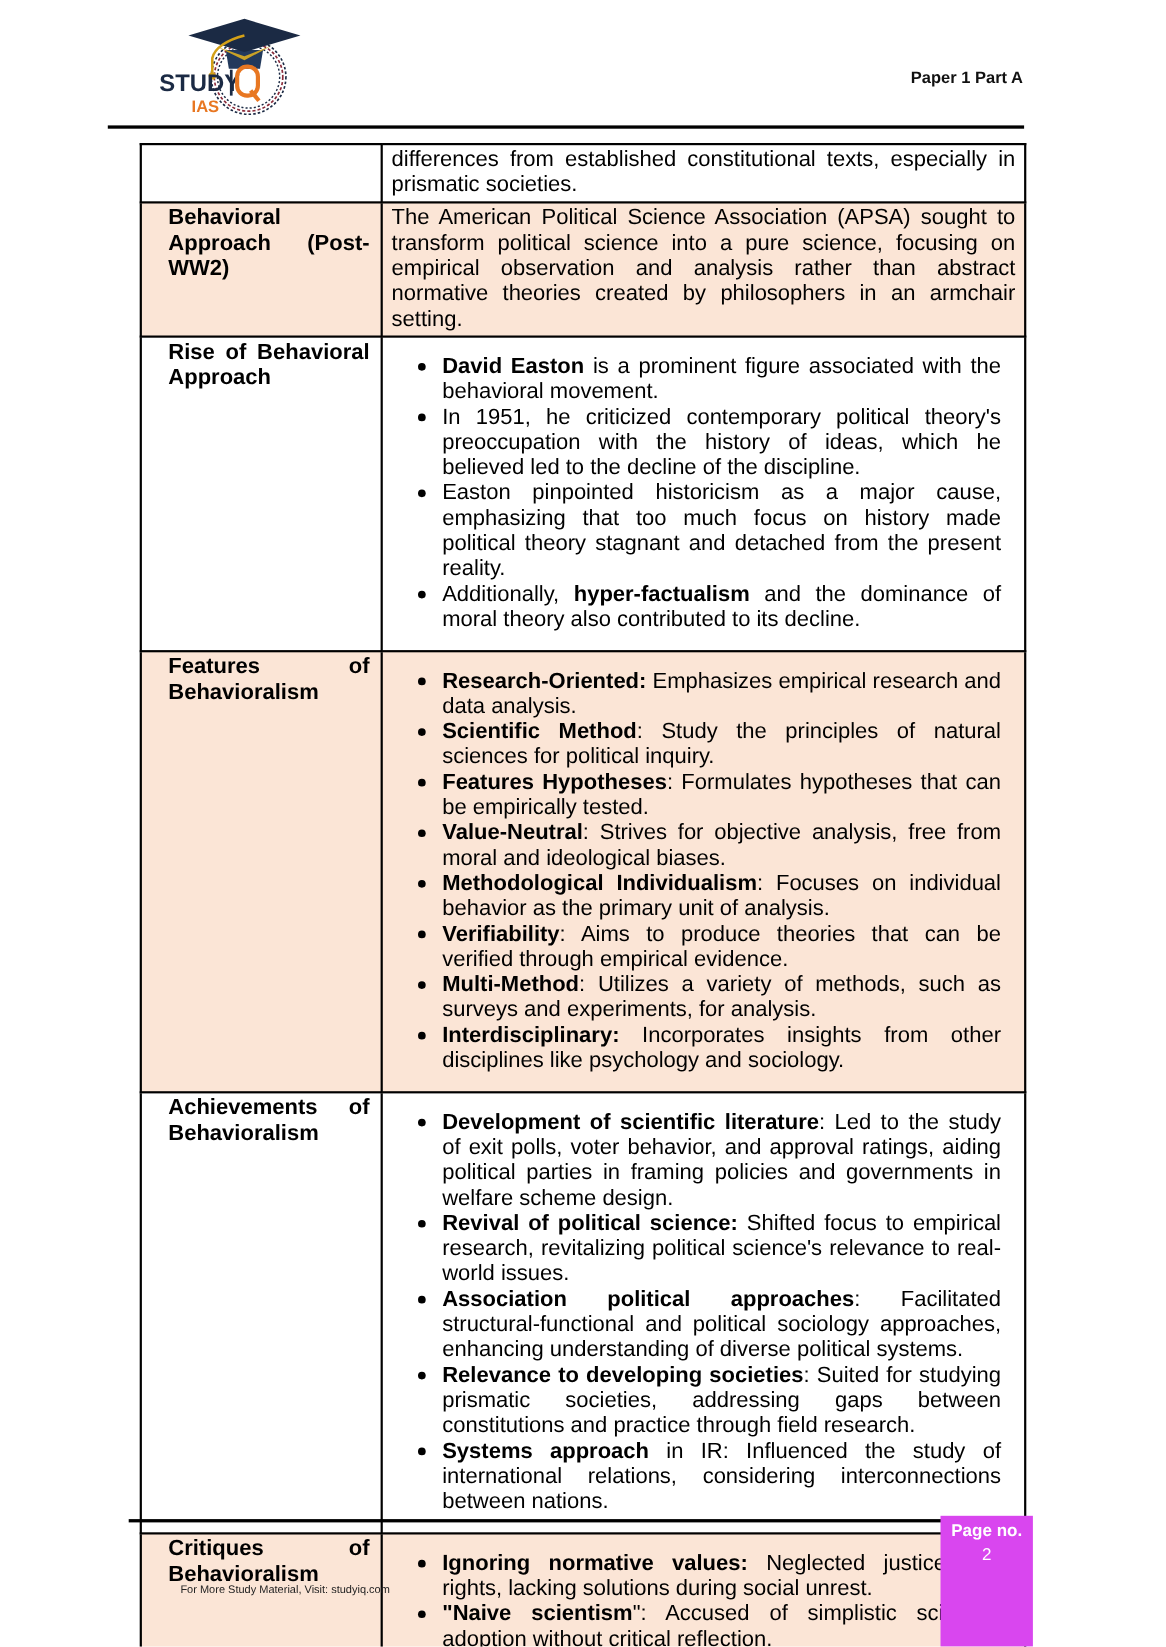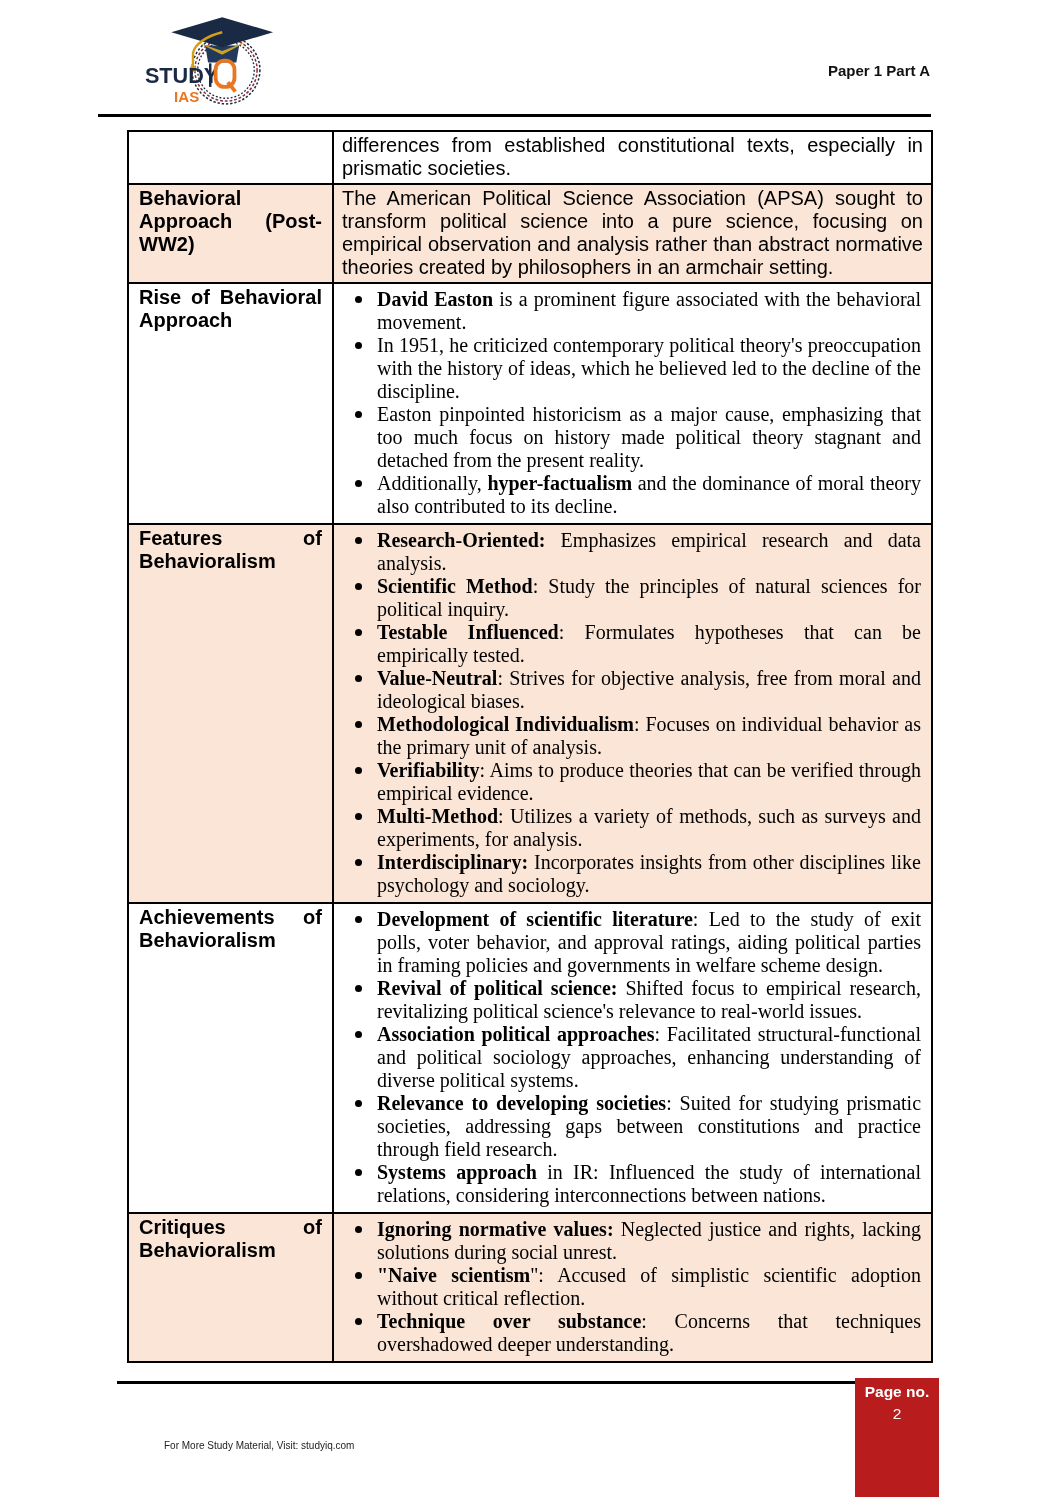--- a/index.html
+++ b/index.html
@@ -15,37 +15,37 @@
     font-size:15px; font-weight:bold; color:#111;
   }
   .header-rule { position:absolute; top:114px; left:98px; width:833px; height:3px; background:#000; }
   
   .content-table {
     position:absolute; top:130px; left:127px; width:806px;
     border-collapse:collapse; table-layout:fixed;
     font-size:20px; line-height:23px;
   }
   .content-table td { border:2px solid #000; vertical-align:top; padding:2px 8px 3px 8px; background:#fff; }
-  td.col-header { width:183px; font-weight:bold; text-align:justify; padding-left:10px; padding-right:10px; }
+  td.col-header { width:183px; font-weight:bold; text-align:justify; padding-left:24px; padding-right:10px; }
   td.col-content { text-align:justify; }
   tr.peach td { background:var(--peach, #fbe5d6); }
   .para { margin:0; }
-  ul.bullets { margin:2px; padding:0; list-style:none;font-family:Liberation Serif, serif; }
+  ul.bullets { margin:13px; padding:0; list-style:none; }
   ul.bullets li { position:relative; padding-left:33px; margin:0; }
   ul.bullets li::before {
     content:""; position:absolute; left:11px; top:8px;
     width:7px; height:7px; border-radius:50%; background:#000;
   }
   .bold { font-weight:bold; }
   
   .footer-rule { position:absolute; top:1381px; left:117px; width:740px; height:3px; background:#000; }
   .footer-note { position:absolute; top:1440px; left:128px; font-size:10px; color:#222;margin-left:36px; }
   .page-box {
     position:absolute; left:855px; top:1378px; width:84px; height:119px;
-    background:#b91c1c; color:#fff; text-align:center;
+    background:#d946ef; color:#fff; text-align:center;
   }
   .page-box .page-label { font-size:15.5px; font-weight:bold; margin-top:5px; }
   .page-box .page-number { font-size:15.5px; margin-top:4px; }
 </style>
 </head>
 <body>
 
 <div class="page">
 
   <svg class="logo" viewBox="0 0 140 105">
@@ -100,21 +100,21 @@
               <li><span>Additionally, </span><span class="bold">hyper-factualism</span><span> and the dominance of moral theory also contributed to its decline.</span></li>
             </ul>
           </td>
         </tr>
         <tr class="peach">
           <td class="col-header">Features of Behavioralism</td>
           <td class="col-content">
             <ul class="bullets">
               <li><span class="bold">Research-Oriented:</span><span> Emphasizes empirical research and data analysis.</span></li>
               <li><span class="bold">Scientific Method</span><span>: Study the principles of natural sciences for political inquiry.</span></li>
-              <li><span class="bold">Testable Influenced</span><span>: Formulates hypotheses that can be empirically tested.</span></li>
+              <li><span class="bold">Features Hypotheses</span><span>: Formulates hypotheses that can be empirically tested.</span></li>
               <li><span class="bold">Value-Neutral</span><span>: Strives for objective analysis, free from moral and ideological biases.</span></li>
               <li><span class="bold">Methodological Individualism</span><span>: Focuses on individual behavior as the primary unit of analysis.</span></li>
               <li><span class="bold">Verifiability</span><span>: Aims to produce theories that can be verified through empirical evidence.</span></li>
               <li><span class="bold">Multi-Method</span><span>: Utilizes a variety of methods, such as surveys and experiments, for analysis.</span></li>
               <li><span class="bold">Interdisciplinary:</span><span> Incorporates insights from other disciplines like psychology and sociology.</span></li>
             </ul>
           </td>
         </tr>
         <tr>
           <td class="col-header">Achievements of Behavioralism</td>

